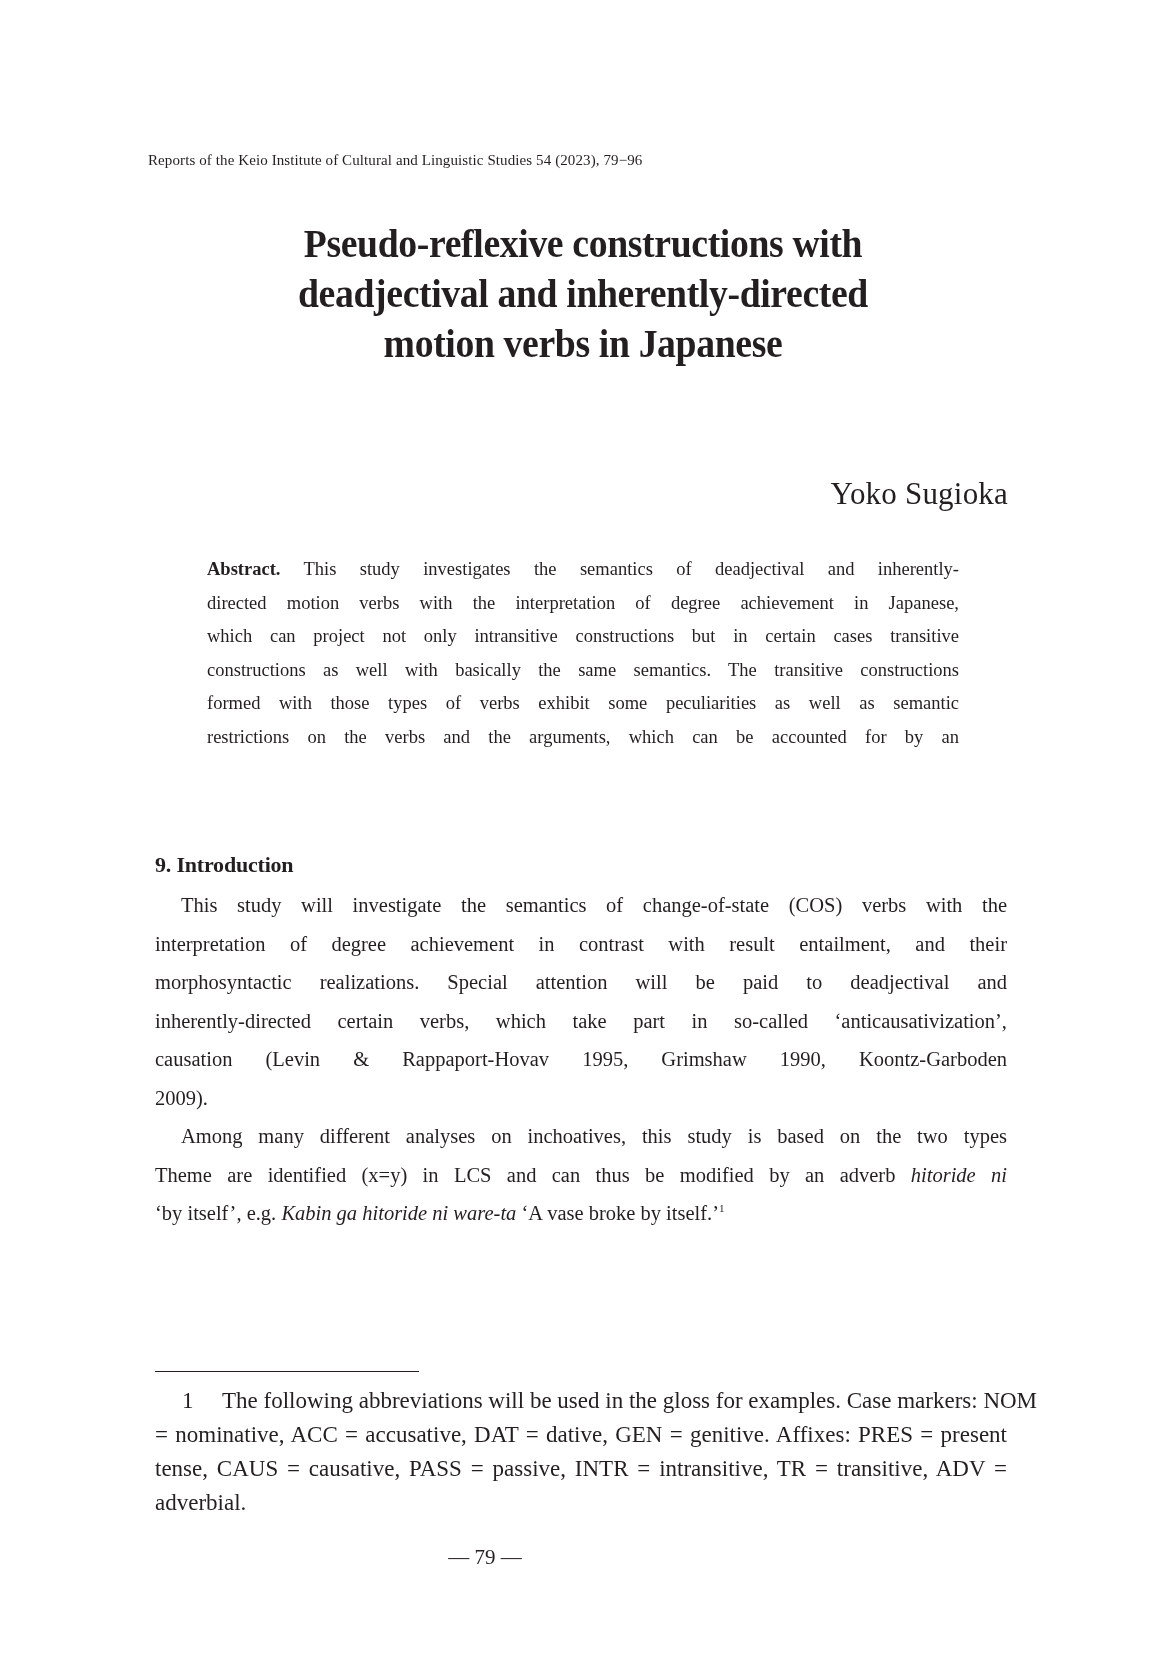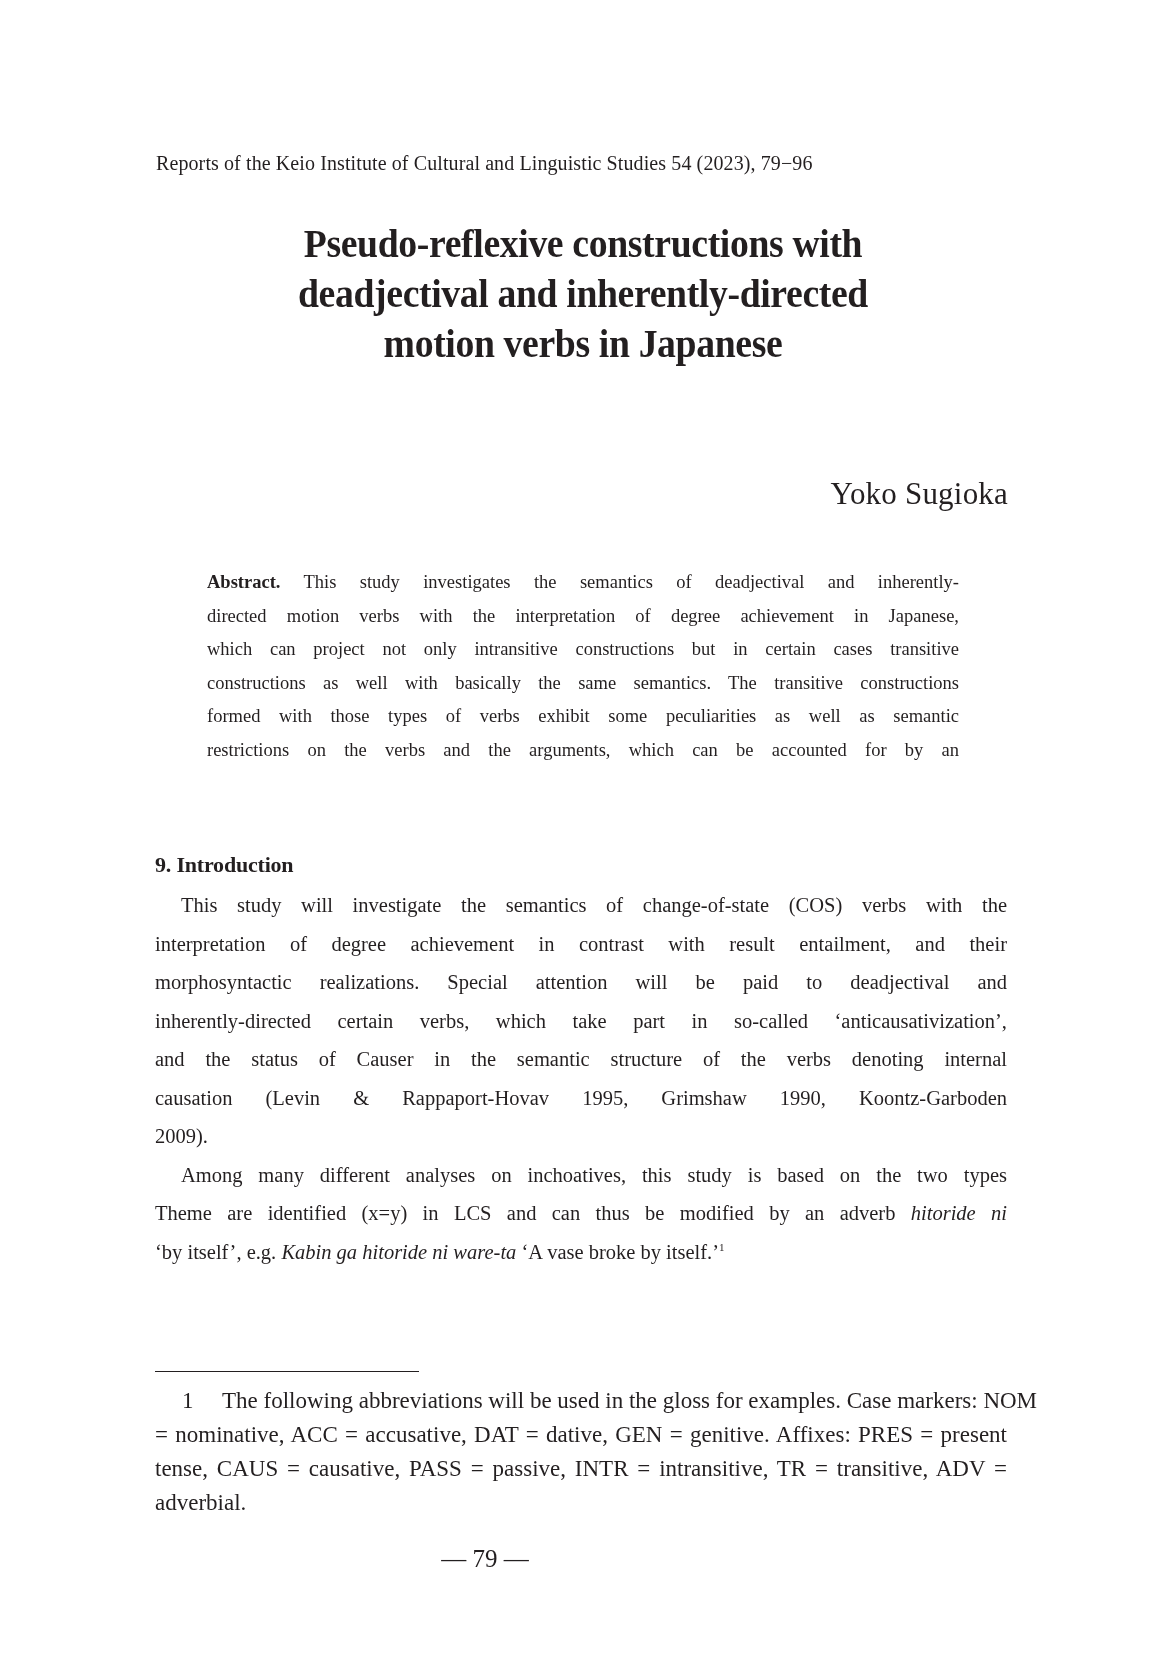--- a/index.html
+++ b/index.html
@@ -10,23 +10,23 @@
     body {
       width: 1166px;
       height: 1654px;
       position: relative;
       overflow: hidden;
       color: #231f20;
       font-family: "Liberation Serif", "DejaVu Serif", serif;
     }
     .running-head {
       position: absolute;
-      left: 156px;
+      left: 148px;
       top: 152px;
-      font-size: 20px;
+      font-size: 15px;
       letter-spacing: 0.1px;
     }
     .title {
       position: absolute;
       left: 150px;
       width: 866px;
       top: 218px;
       text-align: center;
       font-weight: bold;
       font-size: 41px;
@@ -40,21 +40,21 @@
       position: absolute;
       right: 158px;
       top: 476px;
       font-size: 31px;
       letter-spacing: 0.2px;
     }
     .abstract {
       position: absolute;
       left: 207px;
       width: 752px;
-      top: 566px;
+      top: 553px;
       font-size: 18.5px;
       line-height: 33.5px;
       text-align: justify;
     }
     .abstract .abs-label { font-weight: bold; }
     .abstract .line {
       display: block;
       text-align: justify;
       text-align-last: justify;
       height: 33.5px;
@@ -111,21 +111,21 @@
       white-space: nowrap;
     }
     .footnote .line.last { text-align-last: left; }
     .footnote .fn-num { display: inline-block; width: 40px; }
     .page-number {
       position: absolute;
       left: 0;
       width: 970px;
       top: 1545px;
       text-align: center;
-      font-size: 25px;
+      font-size: 21px;
     }
   </style>
 </head>
 <body>
 
 <div class="running-head">Reports of the Keio Institute of Cultural and Linguistic Studies 54 (2023), 79−96</div>
 
 <div class="title">
   <div>Pseudo-reflexive constructions with</div>
   <div>deadjectival and inherently-directed</div>
@@ -143,21 +143,20 @@
   <span class="line">restrictions on the verbs and the arguments, which can be accounted for by an</span>
 </div>
 
 <div class="section-heading">9. Introduction</div>
 
 <div class="body-text">
   <span class="line indent">This study will investigate the semantics of change-of-state (COS) verbs with the</span>
   <span class="line">interpretation of degree achievement in contrast with result entailment, and their</span>
   <span class="line">morphosyntactic realizations. Special attention will be paid to deadjectival and</span>
   <span class="line">inherently-directed certain verbs, which take part in so-called ‘anticausativization’,</span>
-  <span class="line">and the status of Causer in the semantic structure of the verbs denoting internal</span>
   <span class="line">causation (Levin &amp; Rappaport-Hovav 1995, Grimshaw 1990, Koontz-Garboden</span>
   <span class="line last">2009).</span>
 
   <span class="line indent">Among many different analyses on inchoatives, this study is based on the two types</span>
   <span class="line"><span>Theme are identified (x=y) in LCS and can thus be modified by an adverb </span><i>hitoride ni</i></span>
   <span class="line last"><span>‘by itself’, e.g. </span><i>Kabin ga hitoride ni ware-ta</i><span> ‘A vase broke by itself.’</span><sup>1</sup></span>
 </div>
 
 <div class="footnote-rule"></div>
 

